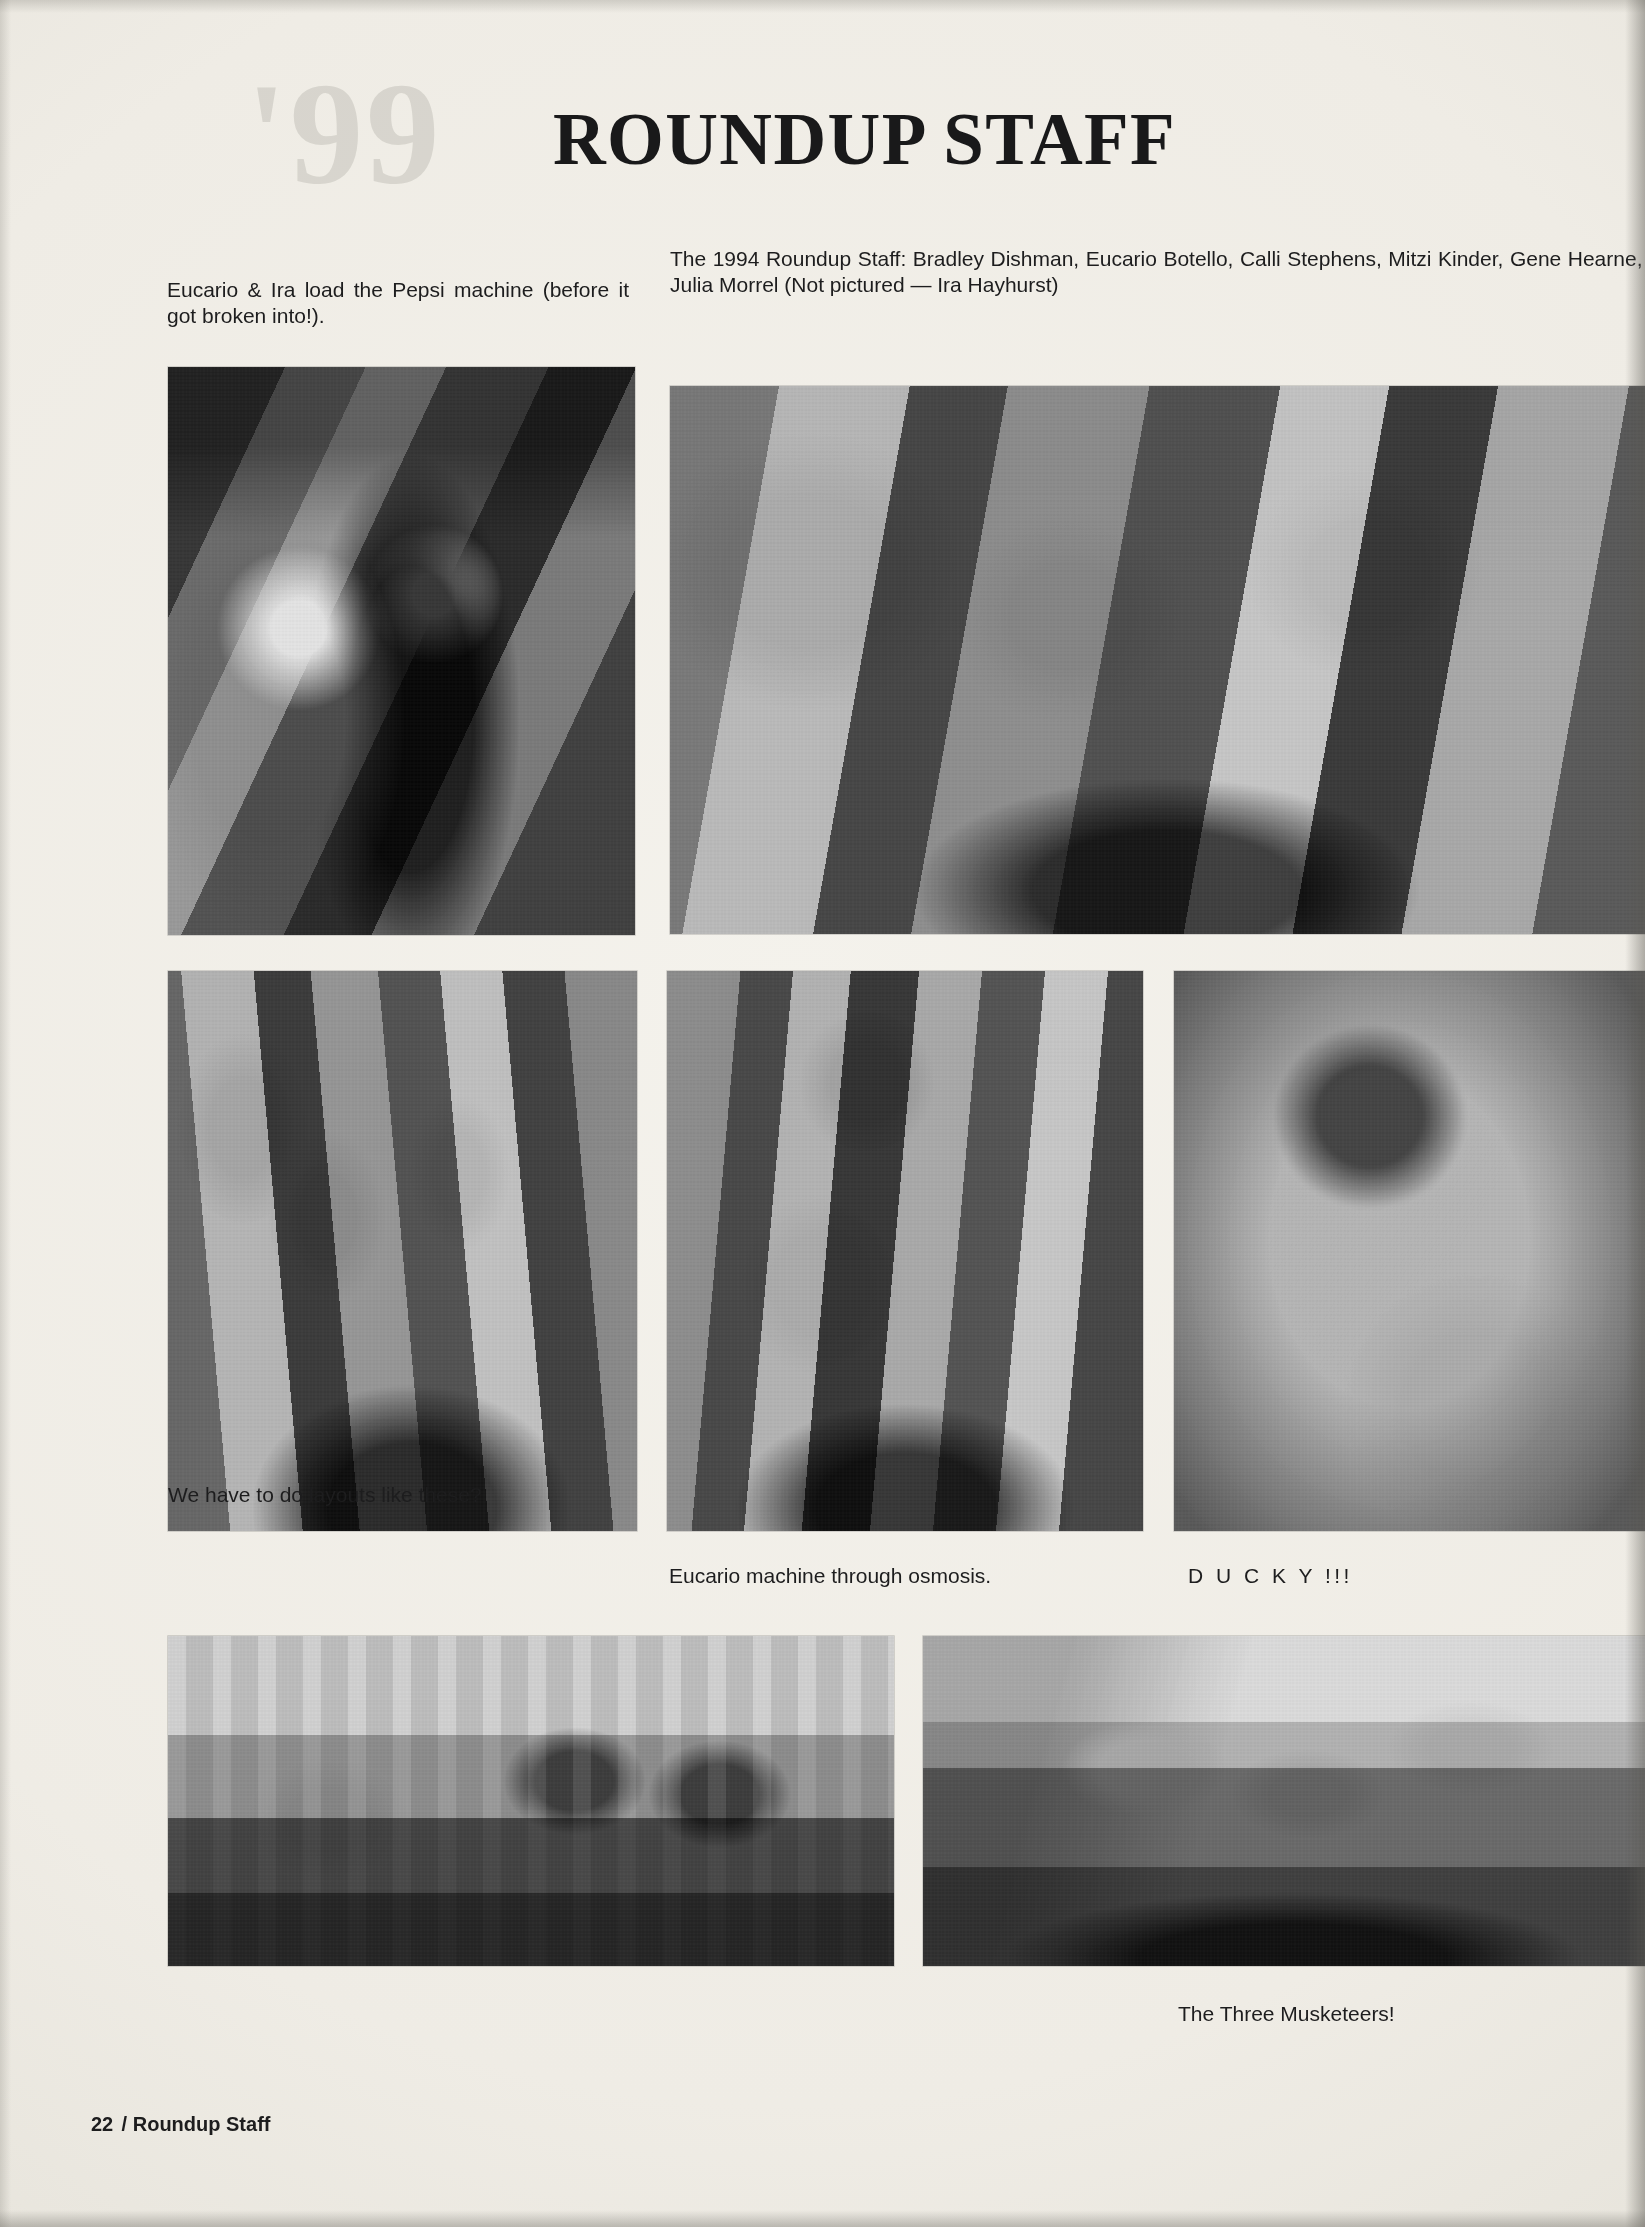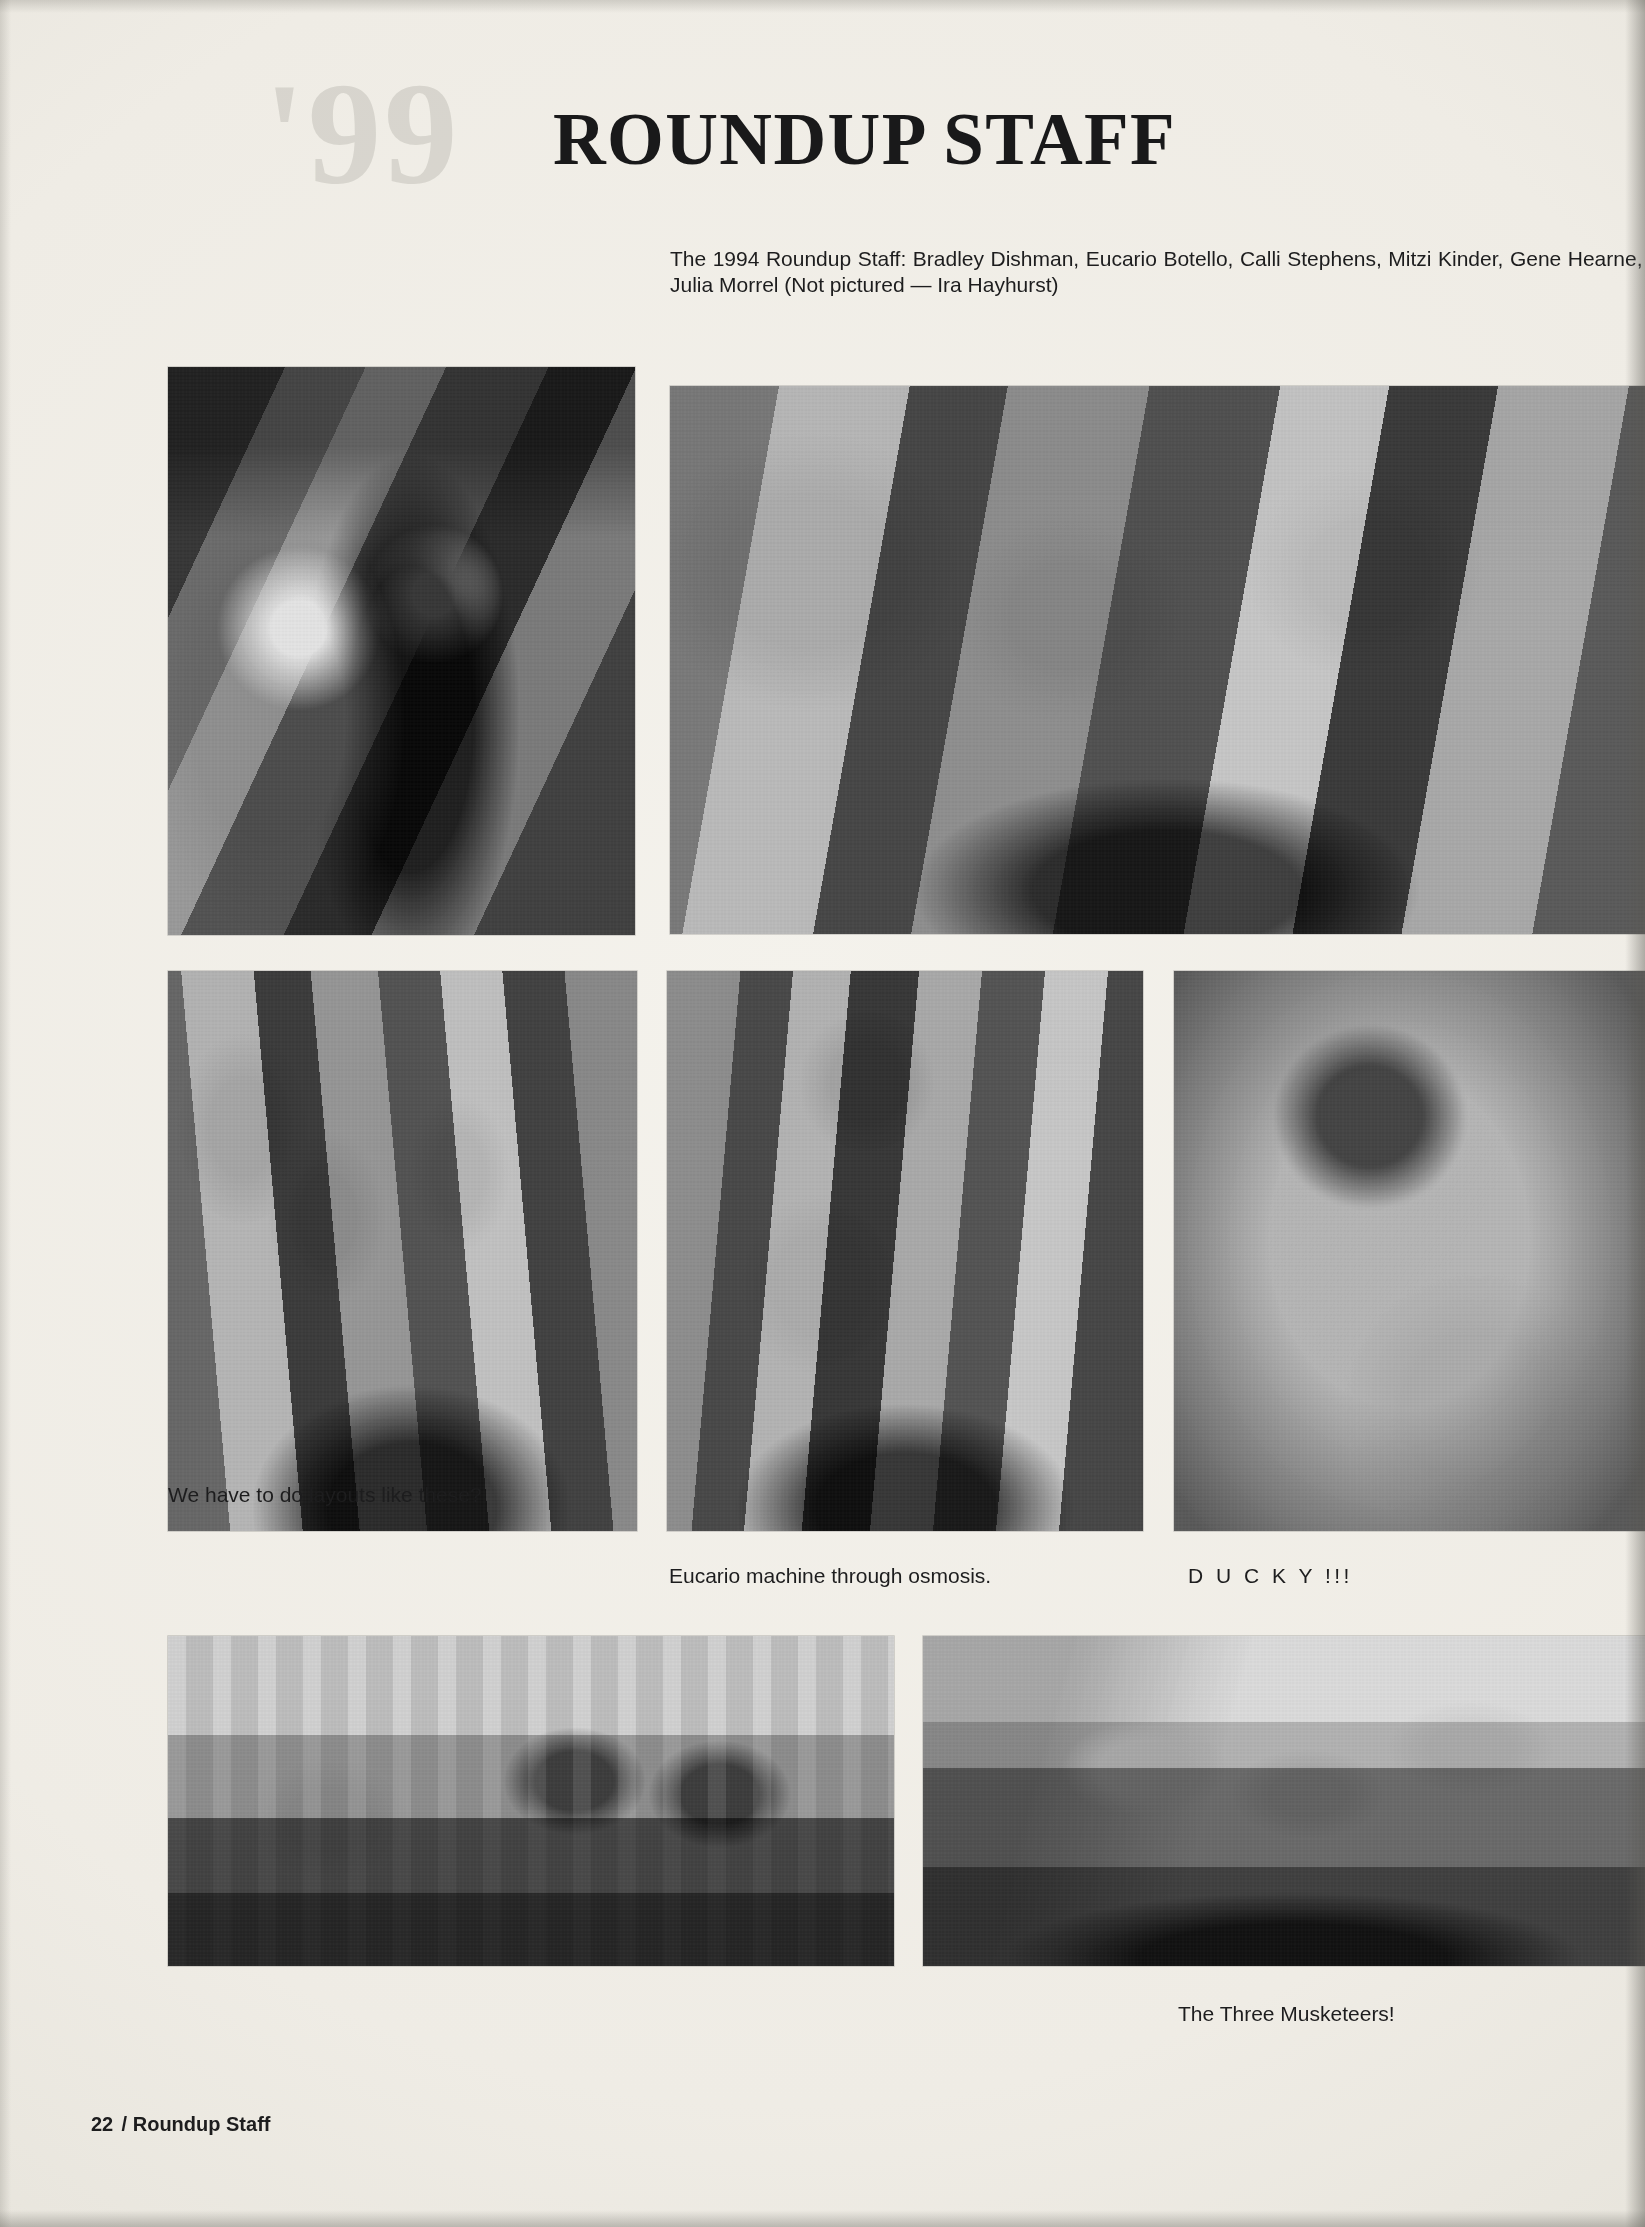--- a/index.html
+++ b/index.html
@@ -50,21 +50,20 @@
     position: absolute;
     left: 246px;
     top: 60px;
     font-family: "Liberation Serif", serif;
     font-weight: bold;
     font-size: 147px;
     letter-spacing: 2.8px;
     color: rgba(120,118,110,0.20);
     line-height: 1;
     user-select: none;
-    margin-left: 18px;
   }
 
   .title {
     position: absolute;
     left: 0;
     right: 0;
     top: 98px;
     text-align: center;
     font-family: "Liberation Serif", serif;
     font-weight: bold;
@@ -250,20 +249,21 @@
 </head>
 <body>
 
 <div id="page">
   <div class="paper-bg"></div>
 
   <div class="ghost-year">'99</div>
 
   <div class="title">ROUNDUP STAFF</div>
 
+  <div class="caption justify" style="left:167px; top:277px; width:462px;">Eucario &amp; Ira load the Pepsi machine (before it got broken into!).</div>
 
   <div class="caption justify" style="left:670px; top:246px; width:993px;">The 1994 Roundup Staff: Bradley Dishman, Eucario Botello, Calli Stephens, Mitzi Kinder, Gene Hearne, &amp; Julia Morrel (Not pictured — Ira Hayhurst)</div>
 
   <div class="photo" style="left:168px; top:367px; width:467px; height:568px;">
     <div class="inner scene-pepsi"></div>
     <div class="grain"></div>
   </div>
 
   <div class="photo" style="left:670px; top:386px; width:993px; height:548px;">
     <div class="inner scene-group"></div>

